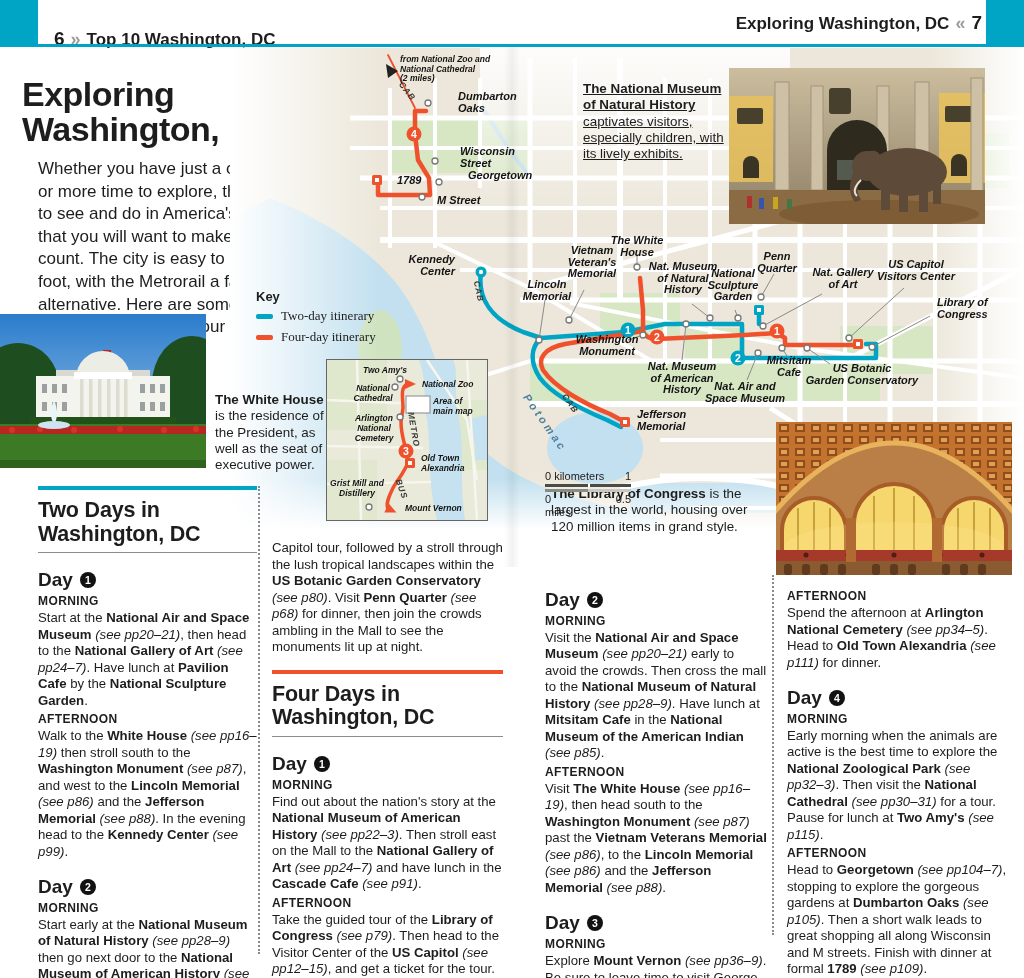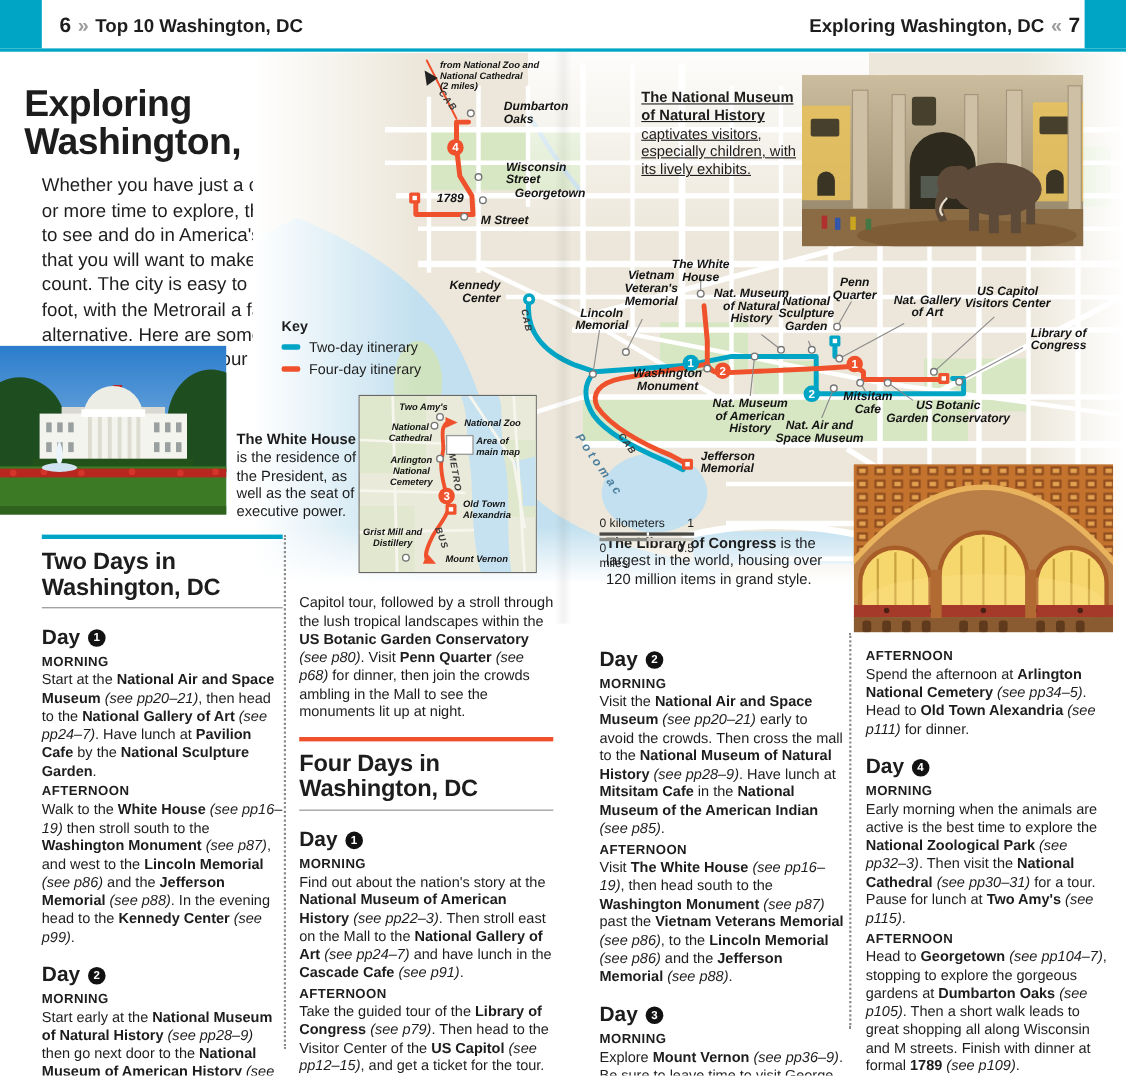--- a/index.html
+++ b/index.html
@@ -1,21 +1,21 @@
 <!DOCTYPE html>
 <html><head>
 <meta charset="utf-8">
 <style>
   html,body{margin:0;padding:0;background:#fff;}
   #page{position:relative;width:1024px;height:978px;background:#fff;overflow:hidden;
         font-family:"Liberation Sans","DejaVu Sans",sans-serif;color:#1d1d1d;}
   
   .hdr-corner{position:absolute;top:0;height:44px;width:38px;background:#00a5c5;}
   .hdr-rule{position:absolute;top:44px;left:0;width:1024px;height:3px;background:#00a5c5;}
-  .hdr-left{position:absolute;top:0;left:54px;height:32px;line-height:46px;font-size:17px;font-weight:bold;}
+  .hdr-left{position:absolute;top:16px;left:54px;height:32px;line-height:46px;font-size:17px;font-weight:bold;}
   .hdr-right{position:absolute;top:0;right:42px;height:44px;line-height:46px;font-size:17px;font-weight:bold;text-align:right;}
   .pgnum{font-size:19px;font-weight:bold;}
   .chev{color:#9c9c9c;font-weight:bold;font-size:18px;padding:0 6px;}
   
   .intro-title{position:absolute;left:22px;top:54px;width:310px;font-size:34px;line-height:1.04;
                font-weight:bold;letter-spacing:-0.5px;white-space:pre-line;}
   .intro-body{position:absolute;left:38px;top:141px;width:310px;font-size:17px;line-height:1.33;}
   
   #main-map{position:absolute;left:230px;top:48px;width:794px;height:482px;}
   #inset-map{position:absolute;left:326px;top:359px;width:160px;height:160px;border:1px solid #666;background:#e9ead9;}
@@ -23,21 +23,21 @@
         background:linear-gradient(90deg,rgba(0,0,0,0),rgba(0,0,0,.05),rgba(0,0,0,0));}
   
   .ml{font:italic 600 11px "Liberation Sans",sans-serif;fill:#141414;}
   .mls{font:italic 600 8.5px "Liberation Sans",sans-serif;fill:#141414;}
   .mt{font:italic 600 8.5px "Liberation Sans",sans-serif;fill:#3a3a3a;letter-spacing:1px;}
   .mw{font:italic 600 11px "Liberation Sans",sans-serif;fill:#4d7f9e;letter-spacing:3px;}
   .badge-num{font:bold 10.5px "Liberation Sans",sans-serif;fill:#fff;text-anchor:middle;}
   
   .key{position:absolute;left:256px;top:289px;width:150px;font-size:13px;}
   .key-title{font-weight:bold;margin-bottom:4px;}
-  .key-row{display:flex;align-items:center;margin-bottom:5px;}
+  .key-row{display:flex;align-items:center;margin-bottom:5px;font-family:Liberation Serif, serif;}
   .key-swatch{width:17px;height:5px;border-radius:2px;margin-right:8px;flex:none;}
   .caption{font-size:13.4px;line-height:1.22;}
   .caption b{font-weight:bold;}
   .cap-nh{position:absolute;left:583px;top:81px;width:142px;text-align:left;text-decoration:underline;}
   .cap-wh{position:absolute;left:215px;top:392px;width:116px;text-align:left;}
   .cap-loc{position:absolute;left:551px;top:486px;width:214px;text-align:left;}
   .photo{position:absolute;overflow:hidden;}
   .scalebar{position:absolute;left:545px;top:470px;width:86px;font-size:11px;color:#222;}
   .scalebar .row{display:flex;justify-content:space-between;line-height:13px;}
   .sb1{height:3px;background:#4a4a46;position:relative;margin:1px 0 2px 0;}

